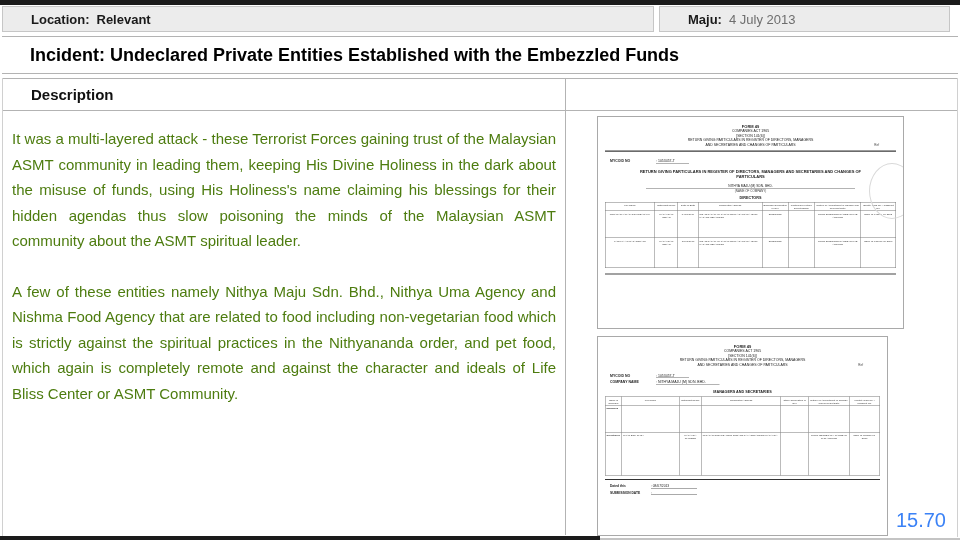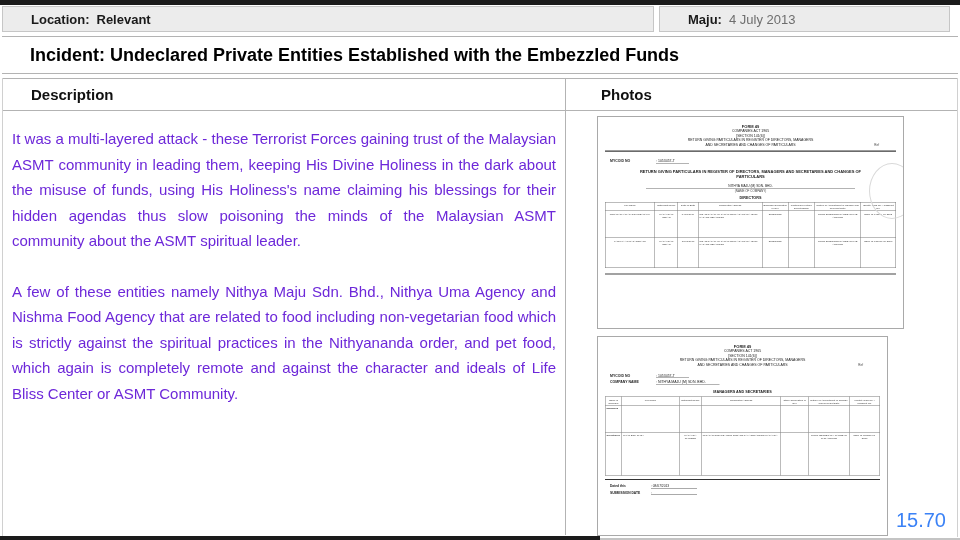--- a/index.html
+++ b/index.html
@@ -16,28 +16,28 @@
   .location-cell { width:652px; }
   .date-cell { flex:1; }
   .meta-label { font-weight:bold; margin-right:7px; }
   .meta-value-bold { font-weight:bold; }
   .meta-value-gray { color:#6e6e6e; }
 
   .incident-row { position:absolute; top:36px; left:2px; width:956px; height:38px; border-top:1px solid #b3b3b3; border-bottom:1px solid #b3b3b3; display:flex; align-items:center; padding-left:28px; background:#fff; }
   .incident-title { font-size:18px; font-weight:bold; color:#000; }
 
   .body-frame { position:absolute; top:78px; left:2px; width:956px; height:459px; border-left:1px solid #d0d0d0; border-right:1px solid #d0d0d0; }
-  .header-row { height:33px; border-top:1px solid #b3b3b3; border-bottom:1px solid #b3b3b3; display:flex;gap:23px; }
+  .header-row { height:33px; border-top:1px solid #b3b3b3; border-bottom:1px solid #b3b3b3; display:flex; }
   .col-header { display:flex; align-items:center; font-size:15px; font-weight:bold; color:#111; }
   .desc-h { width:563px; border-right:1px solid #b3b3b3; padding-left:28px; }
   .photos-h { flex:1; padding-left:12px; }
 
   .content-row { display:flex; height:424px; }
   .desc-cell { width:563px; border-right:1px solid #b3b3b3; padding:15px 9px 0 9px; }
-  .desc-cell p { font-size:15px; line-height:25.5px; color:#6d28d9; text-align:justify; margin-bottom:25px; }
+  .desc-cell p { font-size:15px; line-height:25.5px; color:#4d7c0f; text-align:justify; margin-bottom:25px; }
   .photos-cell { flex:1; position:relative; }
 
   .photo { position:absolute; background:#fff; border:1px solid #a9a9a9; overflow:hidden; }
   .photo-1 { left:31px; top:5px; width:307px; height:213px; }
   .photo-2 { left:31px; top:225px; width:291px; height:200px; }
   .doc-inner { transform:scale(0.5); transform-origin:0 0; width:200%; color:#222; }
 
   .fh { text-align:center; font-size:7px; line-height:9px; padding-top:14px; }
   .fh .fno { font-size:8px; font-weight:bold; }
   .ref-line { position:relative; }
@@ -89,23 +89,20 @@
   </div>
 
   <div class="incident-row">
     <span class="incident-title">Incident: Undeclared Private Entities Established with the Embezzled Funds</span>
   </div>
 
   <div class="body-frame">
     <div class="header-row">
       <div class="col-header desc-h">
         <span>Description</span>
-      </div>
-      <div class="col-header photos-h">
-        <span>Photos</span>
       </div>
     </div>
 
     <div class="content-row">
       <div class="desc-cell">
         <p>It was a multi-layered attack - these Terrorist Forces gaining trust of the Malaysian ASMT community in leading them, keeping His Divine Holiness in the dark about the misuse of funds, using His Holiness's name claiming his blessings for their hidden agendas thus slow poisoning the minds of the Malaysian ASMT community about the ASMT spiritual leader.</p>
         <p>A few of these entities namely Nithya Maju Sdn. Bhd., Nithya Uma Agency and Nishma Food Agency that are related to food including non-vegetarian food which is strictly against the spiritual practices in the Nithyananda order, and pet food, which again is completely remote and against the character and ideals of Life Bliss Center or ASMT Community.</p>
       </div>
 
       <div class="photos-cell">

